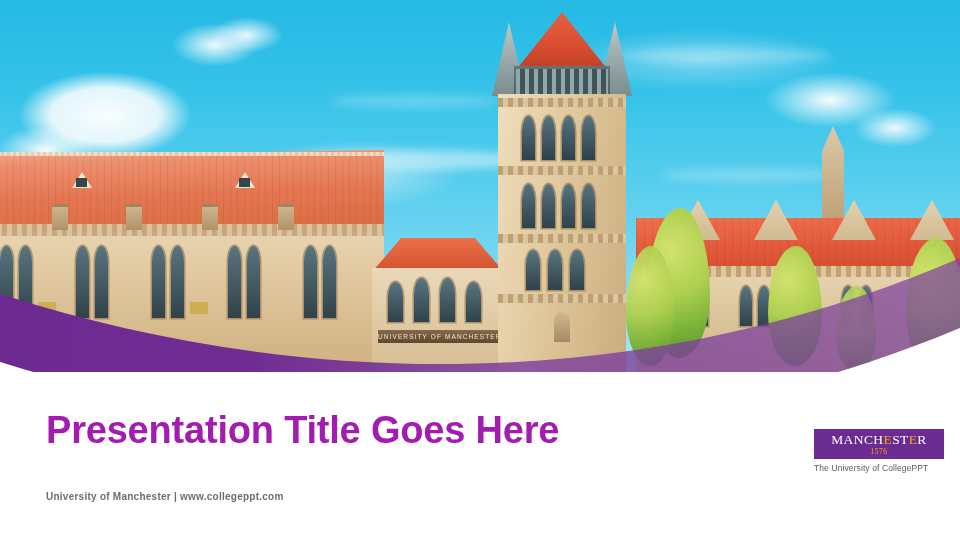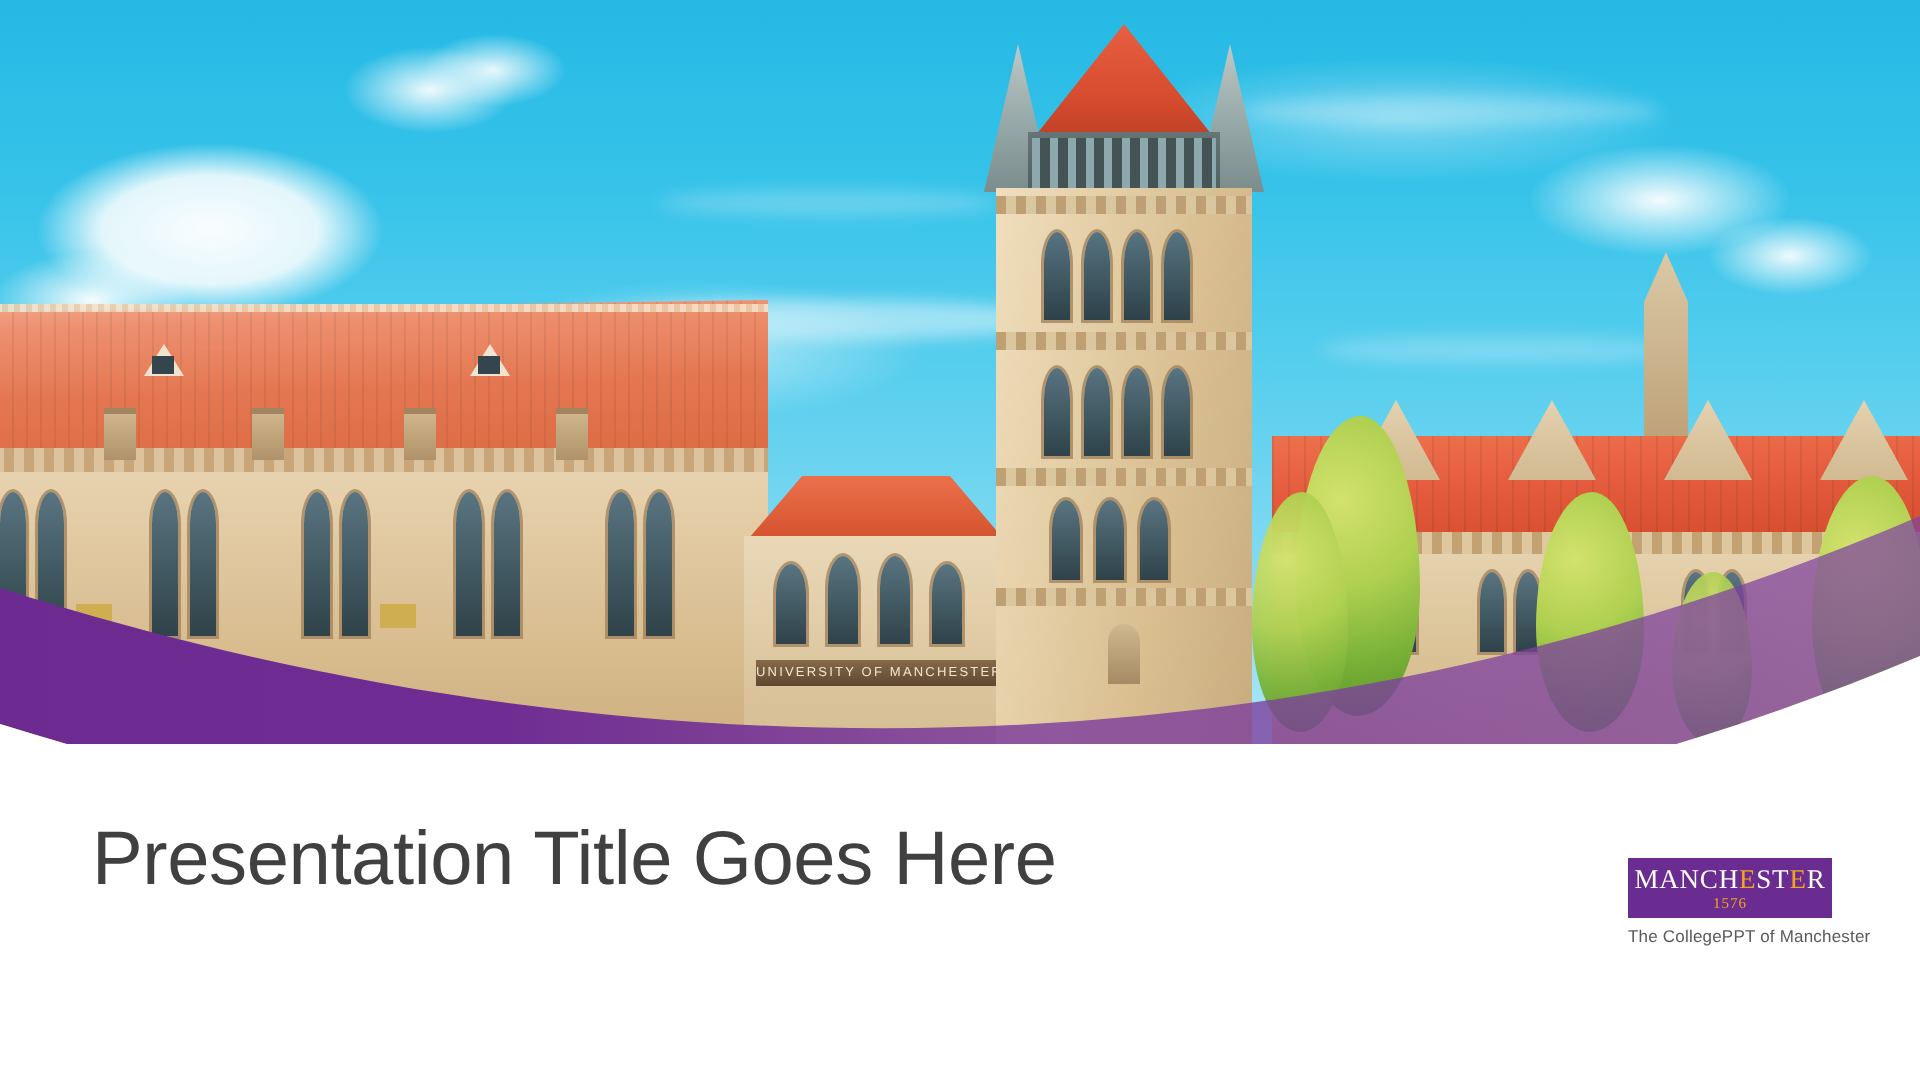--- a/index.html
+++ b/index.html
@@ -128,33 +128,33 @@
   
   .curve-wrap { position:absolute; left:0; top:250px; width:960px; height:140px; pointer-events:none; }
   .curve-wrap svg { display:block; width:960px; height:140px; }
 
   
   .lower { position:absolute; left:0; top:372px; width:960px; height:168px; background:#fff; }
 
   
   .title {
     position:absolute; left:46px; top:409px;
-    font-size:38px; font-weight:normal; color:#404040;
+    font-size:38px; font-weight:bold; color:#a21caf;
     letter-spacing:-0.2px; white-space:nowrap;
   }
   .meta { position:absolute; left:46px; top:469px; font-size:14.5px; color:#4a4a4a; white-space:nowrap; }
   .meta b { color:#333; font-weight:bold; }
   .meta .gap { display:inline-block; width:12px; }
   .foot { position:absolute; left:46px; top:491px; font-size:10px; font-weight:bold;
     color:#6d6d6d; letter-spacing:.25px; white-space:nowrap; }
 
   
   .logo { position:absolute; left:814px; top:429px; width:110px; }
   .logo-box {
-    width:102px; height:30px; background:#6b2c91; position:relative;
+    width:130px; height:30px; background:#6b2c91; position:relative;
     display:flex; flex-direction:column; align-items:center; justify-content:center;
   }
   .logo-word { font-family:"Liberation Serif", serif; font-size:13.5px; color:#ffffff;
     letter-spacing:.4px; line-height:1; white-space:nowrap; }
   .logo-word i { font-style:normal; color:#f2a71b; }
   .logo-year { font-family:"Liberation Serif", serif; font-size:7.5px; color:#f2a71b;
     letter-spacing:.5px; line-height:1; margin-top:1.5px; }
   .logo-tag { margin-top:4px; text-align:center; font-size:8.5px; color:#5a5a5a;
     letter-spacing:.1px; white-space:nowrap; }
 </style>
@@ -289,22 +289,23 @@
 
       <path d="M0,112 C300,206 640,212 960,78 L960,140 L0,140 Z" fill="#ffffff"></path>
     </svg>
   </div>
 
   <div class="lower"></div>
 
   <div class="title">Presentation Title Goes Here</div>
 
 
+  <div class="foot">University of Manchester  |  www.collegeppt.com</div>
 
   <div class="logo">
     <div class="logo-box">
       <div class="logo-word"><span>MANCH</span><i>E</i><span>ST</span><i>E</i><span>R</span></div>
       <div class="logo-year">1576</div>
     </div>
-    <div class="logo-tag">The CollegePPT of Manchester</div>
+    <div class="logo-tag">The University of CollegePPT</div>
   </div>
 
 </div>
 
 </body></html>

